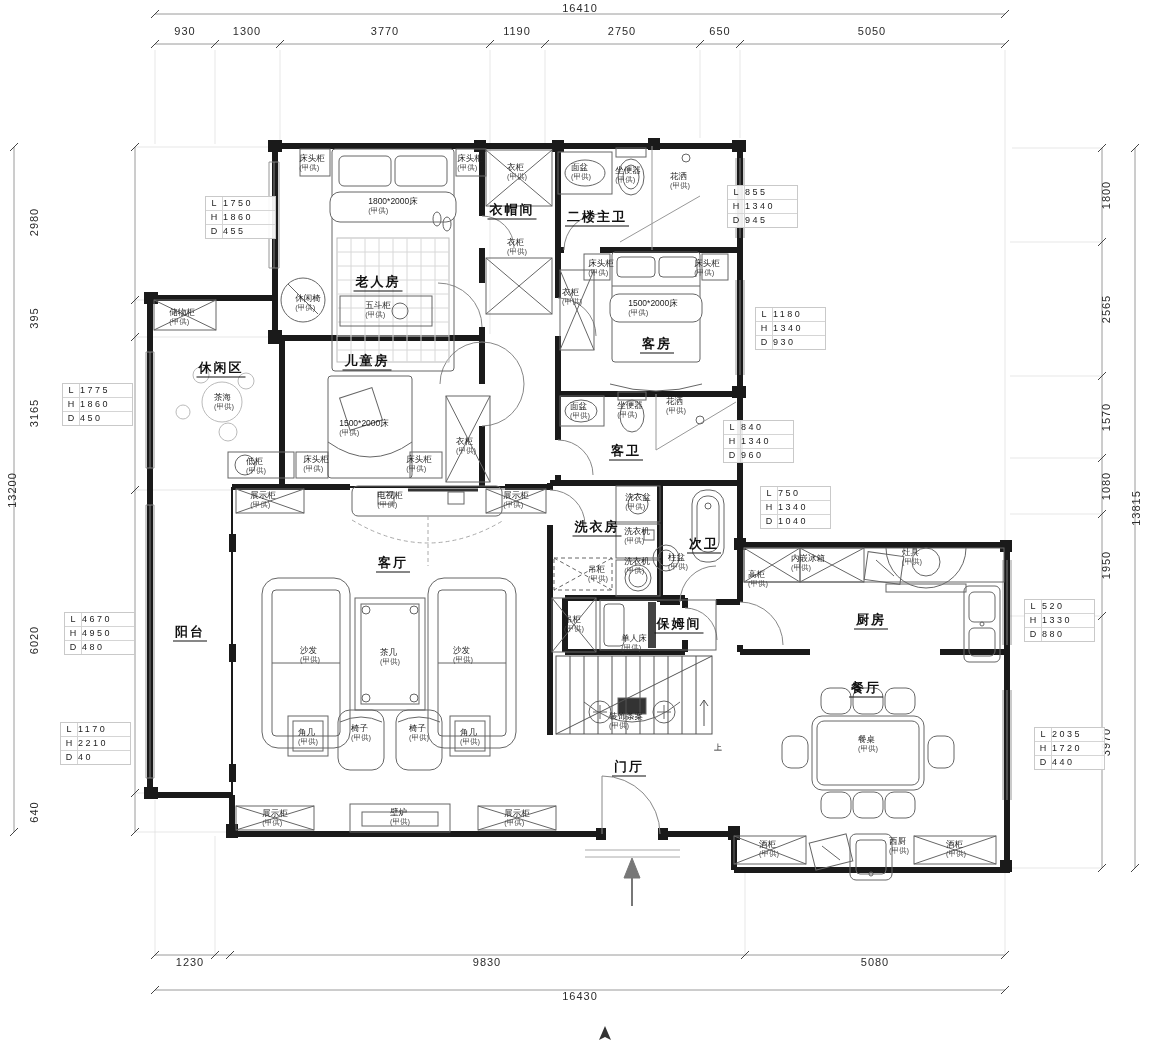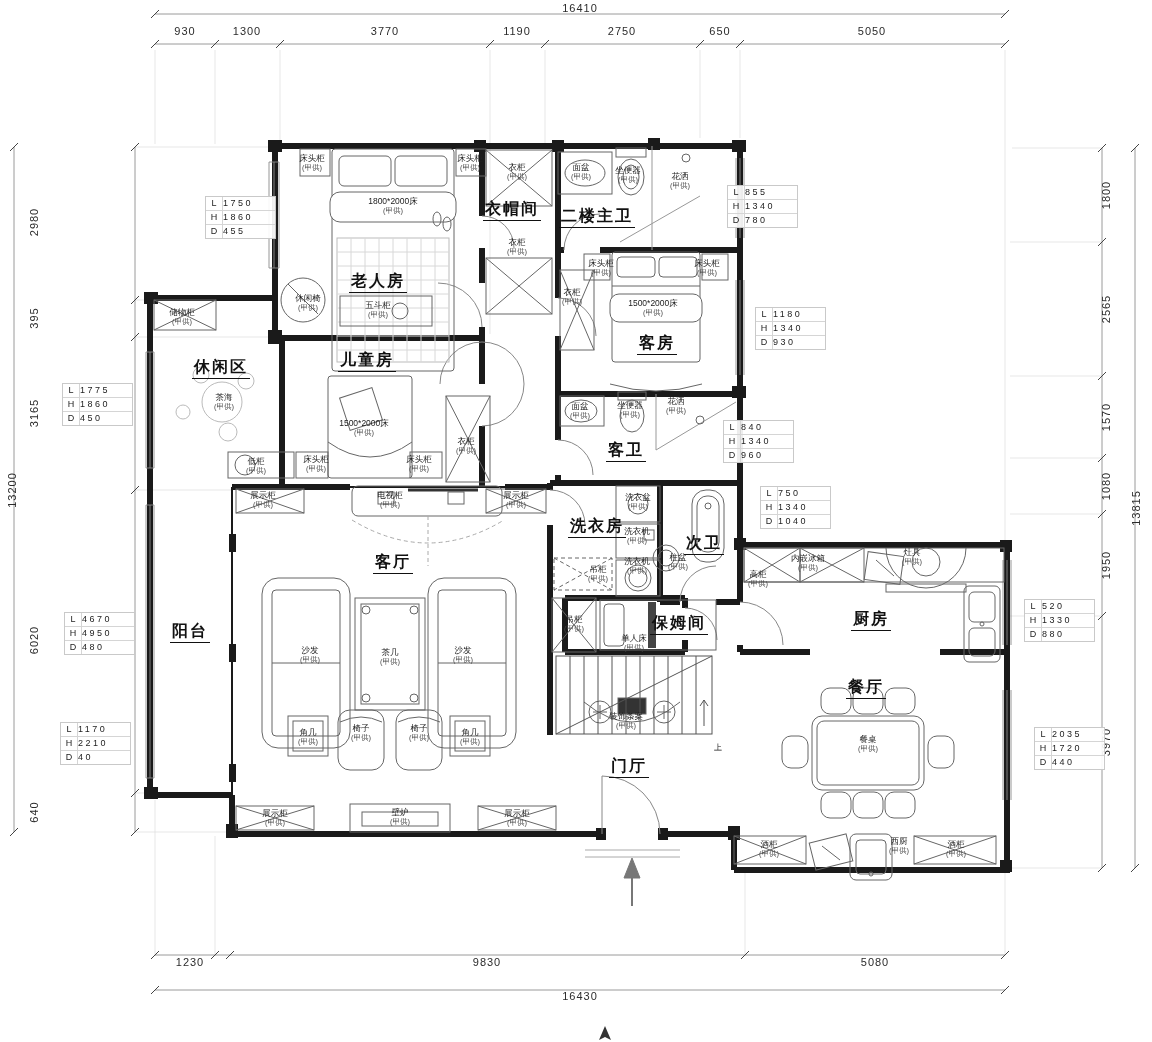--- a/index.html
+++ b/index.html
@@ -4,25 +4,25 @@
 <style>
   html,body{margin:0;padding:0;background:#fff;}
   #canvas{position:relative;width:1152px;height:1042px;background:#fff;overflow:hidden;
           font-family:"Liberation Sans",sans-serif;}
   svg{position:absolute;left:0;top:0;}
   
   .dl{position:absolute;transform:translate(-50%,-50%);font-size:11px;color:#2b2b2b;
       letter-spacing:1px;white-space:nowrap;font-family:"Liberation Sans",sans-serif;}
   .dl.v{transform:translate(-50%,-50%) rotate(-90deg);}
   
-  .rl{position:absolute;transform:translate(-50%,-50%);font-size:16px;font-weight:bold;color:#111;
+  .rl{position:absolute;transform:translate(-50%,-50%);font-size:13px;font-weight:bold;color:#111;
       letter-spacing:2px;border-bottom:1.5px solid #111;padding:0 2px;white-space:nowrap;}
   
   .fl{position:absolute;transform:translate(-50%,-50%);font-size:8.5px;line-height:1.15;color:#222;
-      text-align:center;white-space:nowrap;}
+      text-align:left;white-space:nowrap;}
   .fl i{display:block;font-style:normal;font-size:7.5px;color:#444;}
   .tiny{font-size:8px;border:none;font-weight:normal;letter-spacing:0;}
   
   .co{position:absolute;border:1px solid #c9c9c9;background:rgba(255,255,255,.92);
       font-size:9px;color:#222;}
   .co .row{display:flex;border-bottom:1px solid #d5d5d5;height:13px;line-height:13px;}
   .co .row:last-child{border-bottom:none;}
   .co .k{width:16px;text-align:center;border-right:1px solid #d5d5d5;}
   .co .vv{width:48px;text-align:left;padding-right:4px;letter-spacing:2.5px;}
 </style>
@@ -429,21 +429,21 @@
   <div class="row">
         <span class="k">L</span>
         <span class="vv">855</span>
       </div>
   <div class="row">
         <span class="k">H</span>
         <span class="vv">1340</span>
       </div>
   <div class="row">
         <span class="k">D</span>
-        <span class="vv">780</span>
+        <span class="vv">945</span>
       </div>
 </div>
 <div class="co" style="left:755px;top:307px">
   <div class="row">
         <span class="k">L</span>
         <span class="vv">1180</span>
       </div>
   <div class="row">
         <span class="k">H</span>
         <span class="vv">1340</span>

